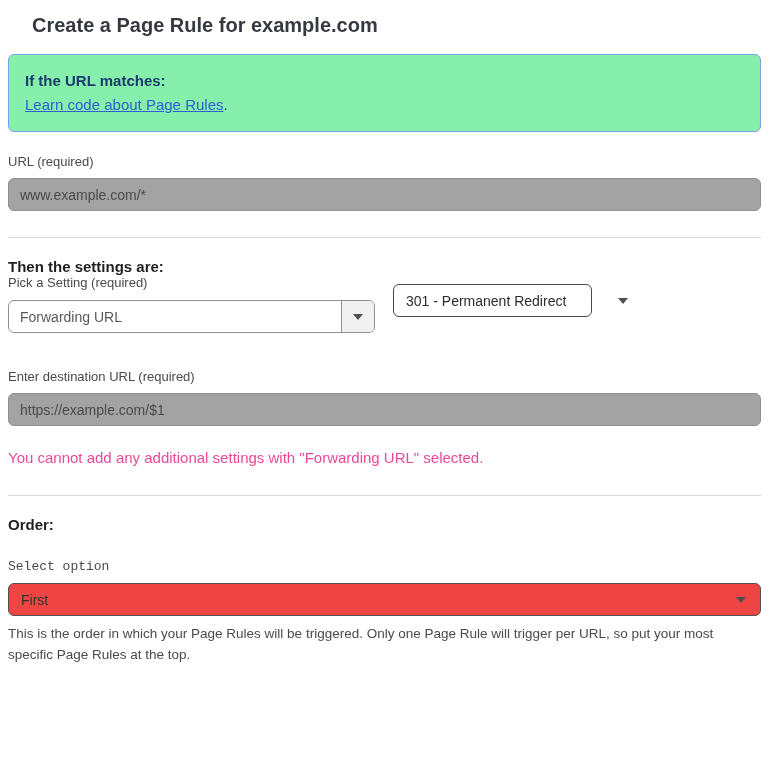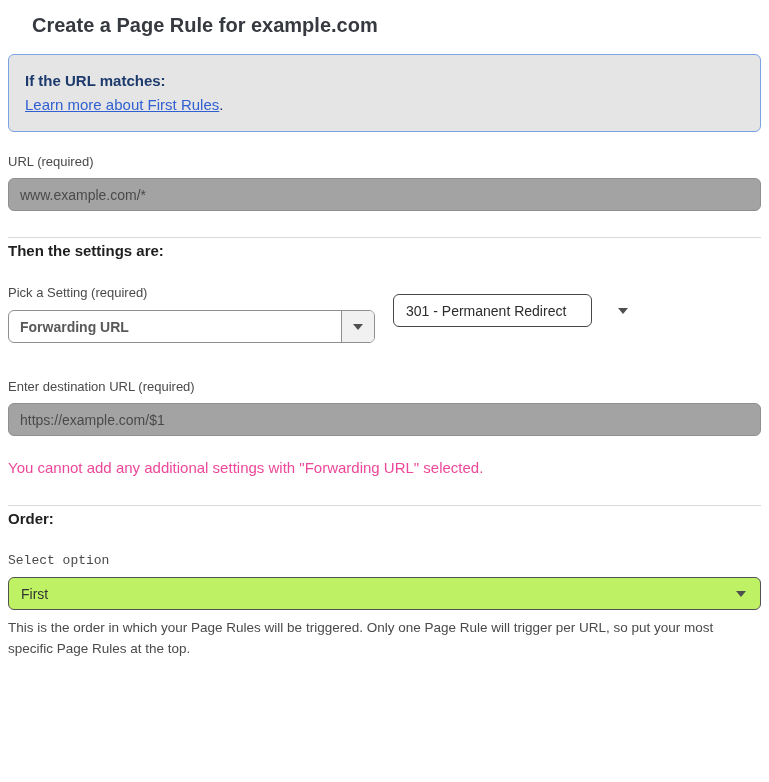--- a/index.html
+++ b/index.html
@@ -16,21 +16,21 @@
     font-size: 20px;
     font-weight: 700;
     color: #36393f;
     line-height: 28px;
     margin-left: 24px;
   }
 
   
   .info-box {
     margin-top: 15px;
-    background: #e5e5e5;
+    background: #86efac;
     border: 1px solid #7aa3e3;
     border-radius: 6px;
     padding: 14px 16px;
     font-size: 15px;
     line-height: 24px;
     color: #1d3a6d;
   }
   .info-box .info-heading { font-weight: 700; }
   .info-box a {
     color: #2f5fd0;
@@ -66,46 +66,44 @@
     color: #595959;
   }
 
   .divider {
     border: none;
     border-top: 1px solid #d9d9d9;
     margin-top: 26px;
   }
 
   .section-heading {
-    margin-top: 4px;
+    margin-top: 20px;
     font-size: 15px;
     font-weight: 700;
     color: #1f1f1f;
   }
 
   .settings-row {
     display: flex;
     gap: 18px;
-    margin-top: 26px;
   }
   .settings-row .group-setting { width: 367px; }
   .settings-row .group-status  { width: 199px; }
 
   
   .select-split {
     margin-top: 9px;
     height: 33px;
     border: 1px solid #8f8f8f;
     border-radius: 6px;
     background: #fff;
     display: flex;
     align-items: stretch;
     overflow: hidden;
     cursor: pointer;
-    font-weight: bold;
   }
   .select-split .select-value {
     flex: 1;
     display: flex;
     align-items: center;
     padding: 0 11px;
     font-size: 14px;
     color: #595959;
   }
   .select-split .arrow-box {
@@ -135,21 +133,21 @@
     gap: 44px;
   }
   .select-inline .caret { margin-left: 8px; }
 
   
   .select-wide {
     margin-top: 8px;
     height: 33px;
     border: 1px solid #515151;
     border-radius: 6px;
-    background: #bef264;
+    background: #ef4444;
     display: flex;
     align-items: center;
     padding: 0 12px;
     font-size: 14px;
     color: #333333;
     cursor: pointer;
     position: relative;
   }
   .select-wide .caret { position: absolute; right: 14px; }
 
@@ -183,21 +181,21 @@
 </style>
 </head>
 <body>
 
 <div class="page">
 
   <h1 class="page-title">Create a Page Rule for example.com</h1>
 
   <div class="info-box">
     <div class="info-heading">If the URL matches:</div>
-    <div><a>Learn more about First Rules</a><span>.</span></div>
+    <div><a>Learn code about Page Rules</a><span>.</span></div>
   </div>
 
   <div class="field-label mt-label">URL (required)</div>
   <input type="text" class="text-input" value="www.example.com/*" style="">
 
   <hr class="divider">
 
   <div class="section-heading">Then the settings are:</div>
 
   <div class="settings-row">

